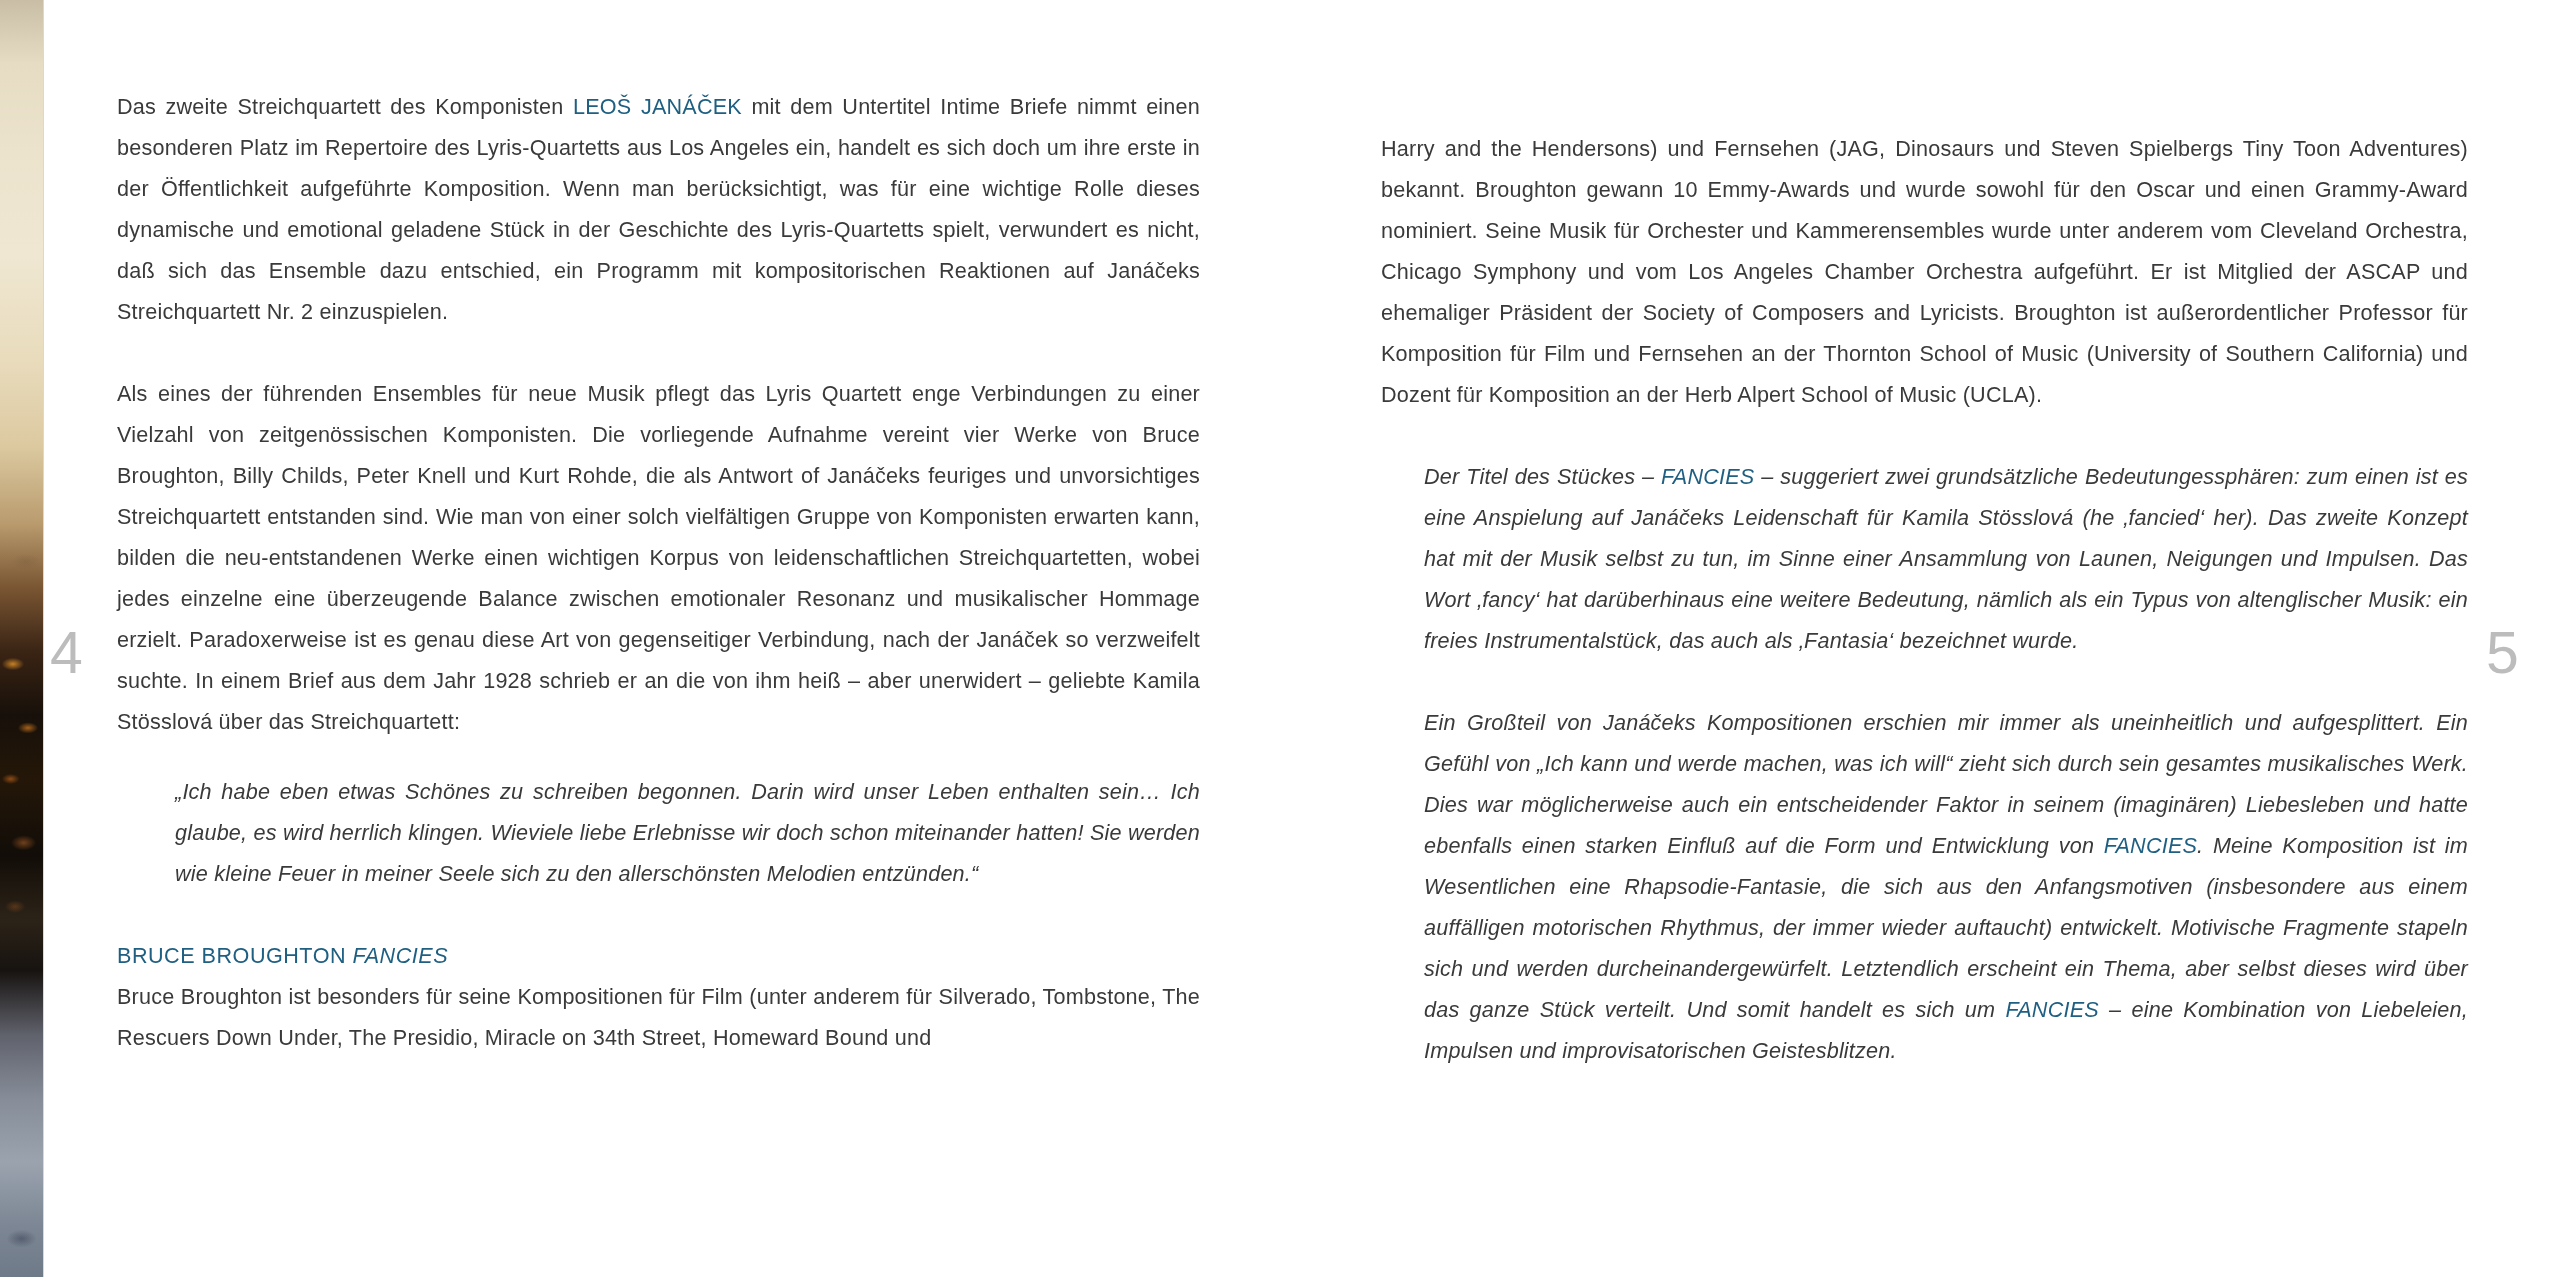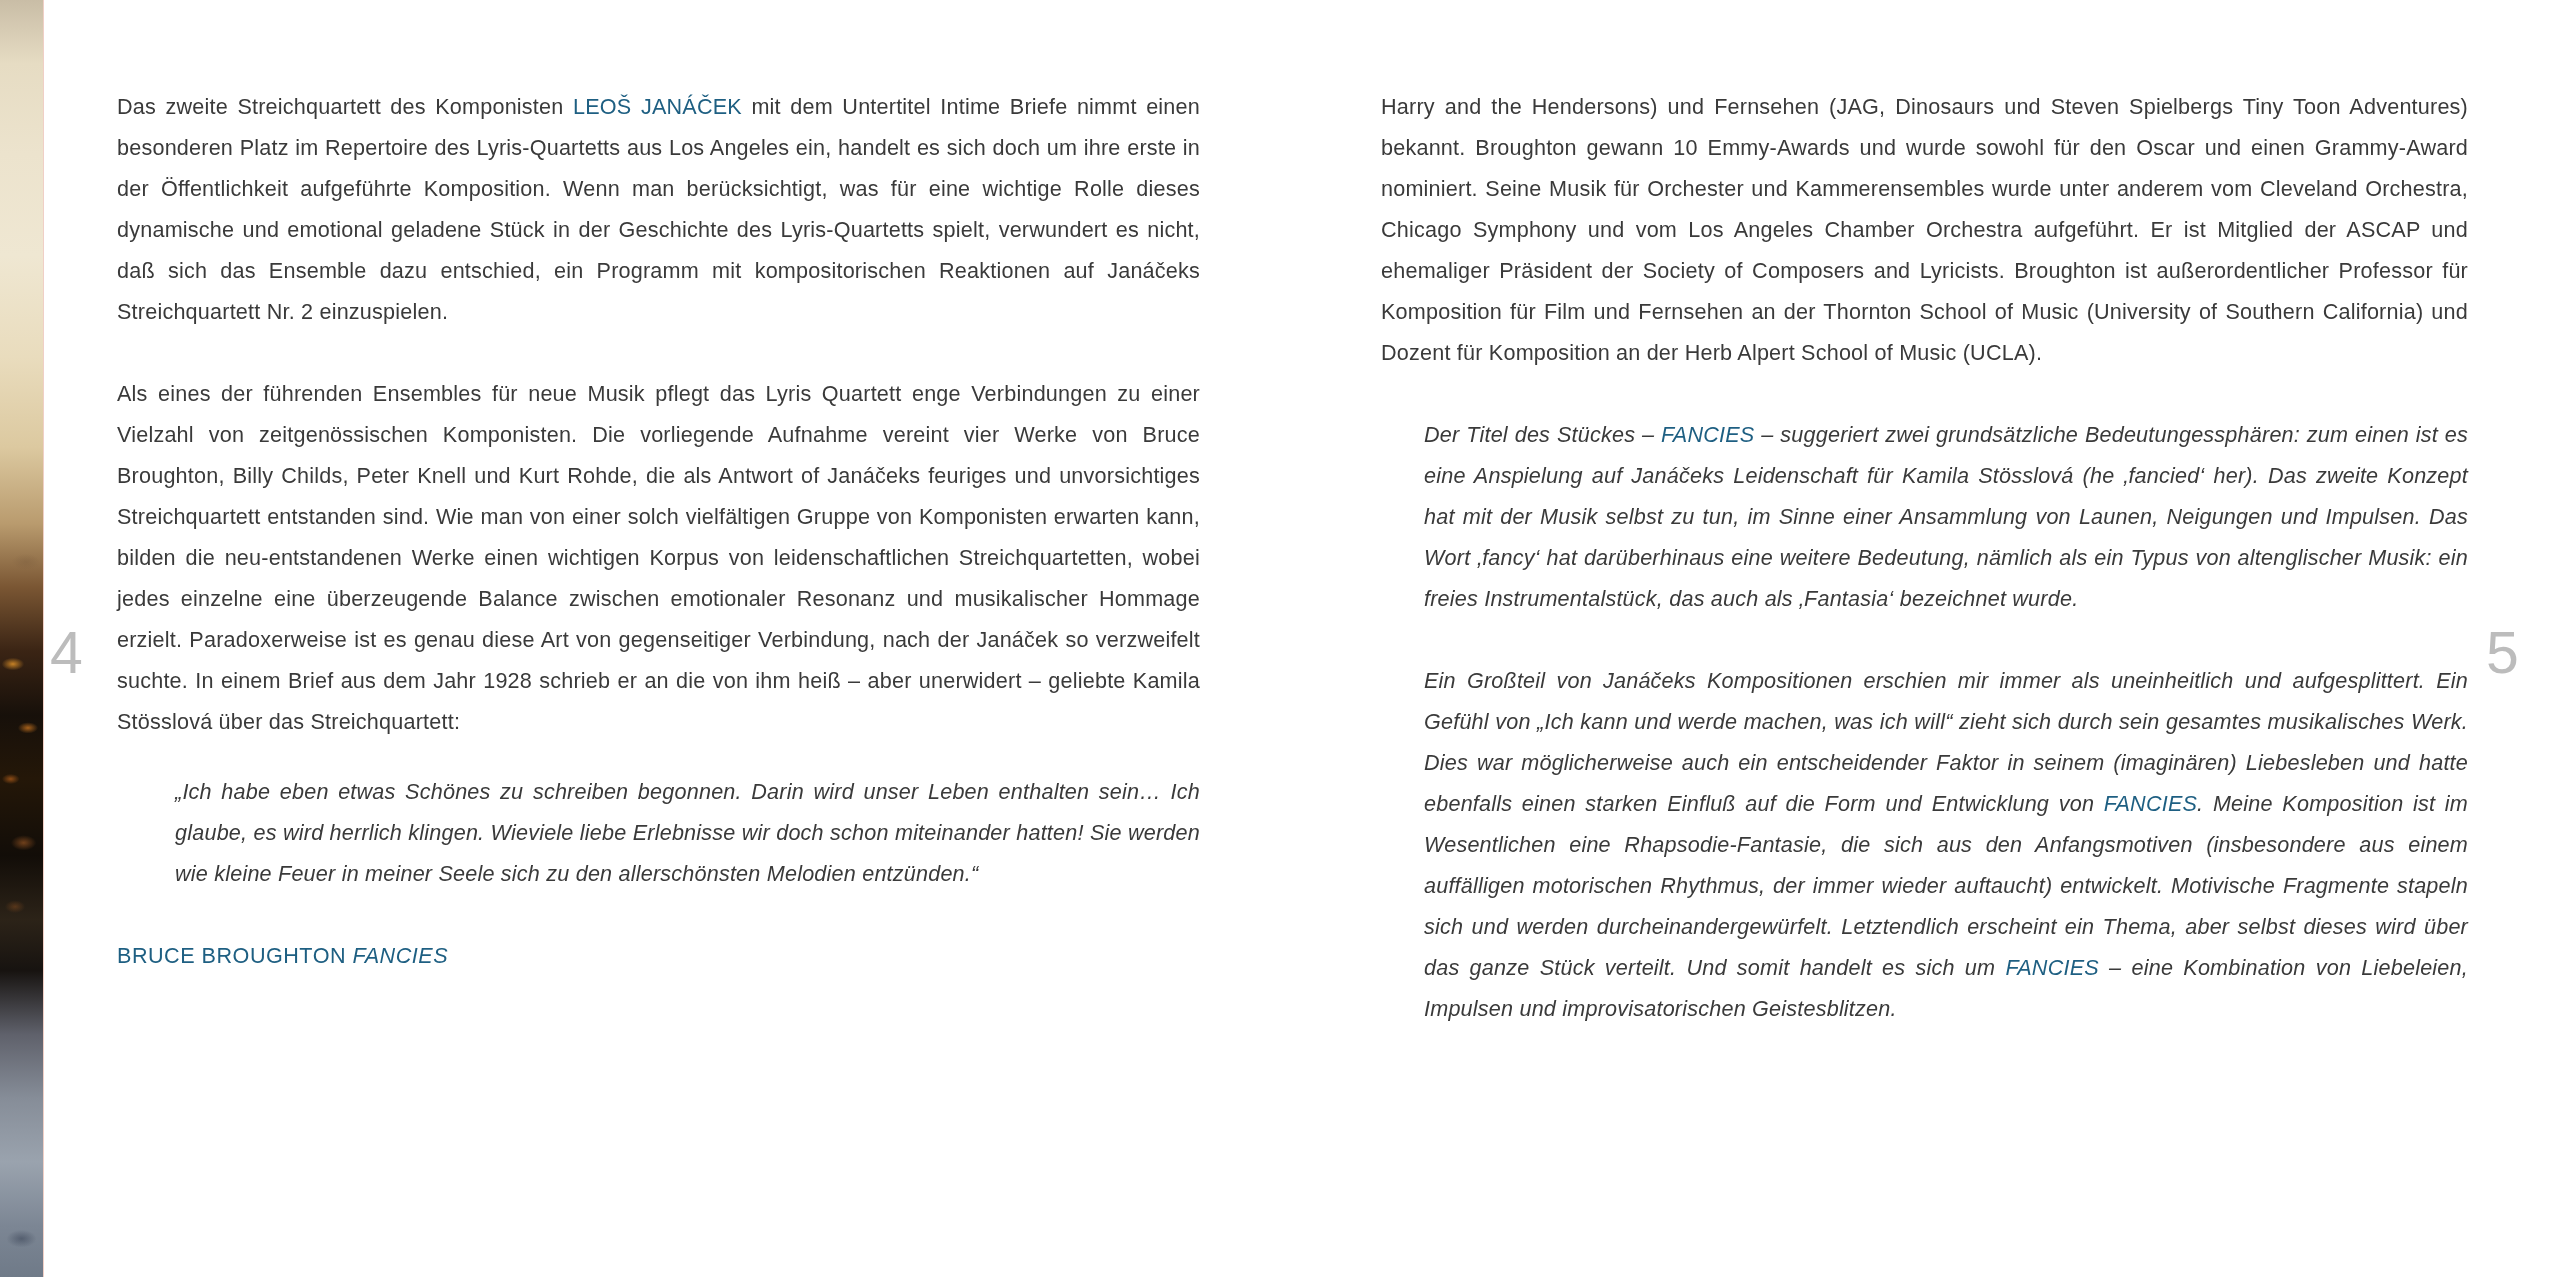--- a/index.html
+++ b/index.html
@@ -48,21 +48,21 @@
   .text-col {
     position: absolute;
     top: 86px;
     font-size: 21.6px;
     line-height: 41px;
     letter-spacing: 0.2px;
     text-align: justify;
     font-weight: 300;
   }
   .text-col.left  { left: 117px;  width: 1083px; }
-  .text-col.right { left: 1381px; width: 1087px; }
+  .text-col.right { left: 1381px; width: 1087px; margin-top: 42px; }
 
   .para { margin: 41px 0 0 0; }
   .para:first-child { margin-top: 0; }
   .para-heading { margin-top: 41px; letter-spacing: 0.5px; }
   .para-heading + .para { margin-top: 0; }
   .para-quote  { margin-left: 58px; font-style: italic; margin-top: 29px; }
   .para-indent { margin-left: 43px; font-style: italic; }
 
   .run-n  { font-style: normal; }
   .run-i  { }
@@ -75,20 +75,21 @@
 <div class="spread" style="color: rgb(58, 58, 58);">
   <div class="edge-photo"></div>
 
   <div class="page-number left" style="color: rgb(188, 188, 188);">4</div>
 
   <div class="text-col left">
       <p class="para para-body"><span class="run run-n">Das zweite Streichquartett des Komponisten </span><span class="run run-a">LEOŠ JANÁČEK</span><span class="run run-n"> mit dem Untertitel </span><span class="run run-i">Intime Briefe</span><span class="run run-n"> nimmt einen besonderen Platz im Repertoire des Lyris-Quartetts aus Los Angeles ein, handelt es sich doch um ihre erste in der Öffentlichkeit aufgeführte Komposition. Wenn man berücksichtigt, was für eine wichtige Rolle dieses dynamische und emotional geladene Stück in der Geschichte des Lyris-Quartetts spielt, verwundert es nicht, daß sich das Ensemble dazu entschied, ein Programm mit kompositorischen Reaktionen auf Janáčeks </span><span class="run run-i">Streichquartett Nr. 2</span><span class="run run-n"> einzuspielen.</span></p>
       <p class="para para-body"><span class="run run-n">Als eines der führenden Ensembles für neue Musik pflegt das Lyris Quartett enge Verbindungen zu einer Vielzahl von zeitgenössischen Komponisten. Die vorliegende Aufnahme vereint vier Werke von Bruce Broughton, Billy Childs, Peter Knell und Kurt Rohde, die als Antwort of Janáčeks feuriges und unvorsichtiges Streichquartett entstanden sind. Wie man von einer solch vielfältigen Gruppe von Komponisten erwarten kann, bilden die neu-entstandenen Werke einen wichtigen Korpus von leidenschaftlichen Streichquartetten, wobei jedes einzelne eine überzeugende Balance zwischen emotionaler Resonanz und musikalischer Hommage erzielt. Paradoxerweise ist es genau diese Art von gegenseitiger Verbindung, nach der Janáček so verzweifelt suchte. In einem Brief aus dem Jahr 1928 schrieb er an die von ihm heiß – aber unerwidert – geliebte Kamila Stösslová über das Streichquartett:</span></p>
       <p class="para para-quote"><span class="run run-i">„Ich habe eben etwas Schönes zu schreiben begonnen. Darin wird unser Leben enthalten sein… Ich glaube, es wird herrlich klingen. Wieviele liebe Erlebnisse wir doch schon miteinander hatten! Sie werden wie kleine Feuer in meiner Seele sich zu den allerschönsten Melodien entzünden.“</span></p>
       <p class="para para-heading"><span class="run run-a">BRUCE BROUGHTON </span><span class="run run-ai">FANCIES</span></p>
+      <p class="para para-body"><span class="run run-n">Bruce Broughton ist besonders für seine Kompositionen für Film (unter anderem für </span><span class="run run-i">Silverado, Tombstone, The Rescuers Down Under, The Presidio, Miracle on 34th Street, Homeward Bound</span><span class="run run-n"> und</span></p>
     </div>
 
   <div class="text-col right">
       <p class="para para-body"><span class="run run-i">Harry and the Hendersons</span><span class="run run-n">) und Fernsehen (</span><span class="run run-i">JAG, Dinosaurs</span><span class="run run-n"> und Steven Spielbergs </span><span class="run run-i">Tiny Toon Adventures</span><span class="run run-n">) bekannt. Broughton gewann 10 Emmy-Awards und wurde sowohl für den Oscar und einen Grammy-Award nominiert. Seine Musik für Orchester und Kammerensembles wurde unter anderem vom Cleveland Orchestra, Chicago Symphony und vom Los Angeles Chamber Orchestra aufgeführt. Er ist Mitglied der ASCAP und ehemaliger Präsident der Society of Composers and Lyricists. Broughton ist außerordentlicher Professor für Komposition für Film und Fernsehen an der Thornton School of Music (University of Southern California) und Dozent für Komposition an der Herb Alpert School of Music (UCLA).</span></p>
       <p class="para para-indent"><span class="run run-i">Der Titel des Stückes – </span><span class="run run-ai">FANCIES</span><span class="run run-i"> – suggeriert zwei grundsätzliche Bedeutungessphären: zum einen ist es eine Anspielung auf Janáčeks Leidenschaft für Kamila Stösslová (he ‚fancied‘ her). Das zweite Konzept hat mit der Musik selbst zu tun, im Sinne einer Ansammlung von Launen, Neigungen und Impulsen. Das Wort ‚fancy‘ hat darüberhinaus eine weitere Bedeutung, nämlich als ein Typus von altenglischer Musik: ein freies Instrumentalstück, das auch als ‚Fantasia‘ bezeichnet wurde.</span></p>
       <p class="para para-indent"><span class="run run-i">Ein Großteil von Janáčeks Kompositionen erschien mir immer als uneinheitlich und aufgesplittert. Ein Gefühl von „Ich kann und werde machen, was ich will“ zieht sich durch sein gesamtes musikalisches Werk. Dies war möglicherweise auch ein entscheidender Faktor in seinem (imaginären) Liebesleben und hatte ebenfalls einen starken Einfluß auf die Form und Entwicklung von </span><span class="run run-ai">FANCIES</span><span class="run run-i">. Meine Komposition ist im Wesentlichen eine Rhapsodie-Fantasie, die sich aus den Anfangsmotiven (insbesondere aus einem auffälligen motorischen Rhythmus, der immer wieder auftaucht) entwickelt. Motivische Fragmente stapeln sich und werden durcheinandergewürfelt. Letztendlich erscheint ein Thema, aber selbst dieses wird über das ganze Stück verteilt. Und somit handelt es sich um </span><span class="run run-ai">FANCIES</span><span class="run run-i"> – eine Kombination von Liebeleien, Impulsen und improvisatorischen Geistesblitzen.</span></p>
     </div>
 
   <div class="page-number right" style="color: rgb(188, 188, 188);">5</div>
 </div>

